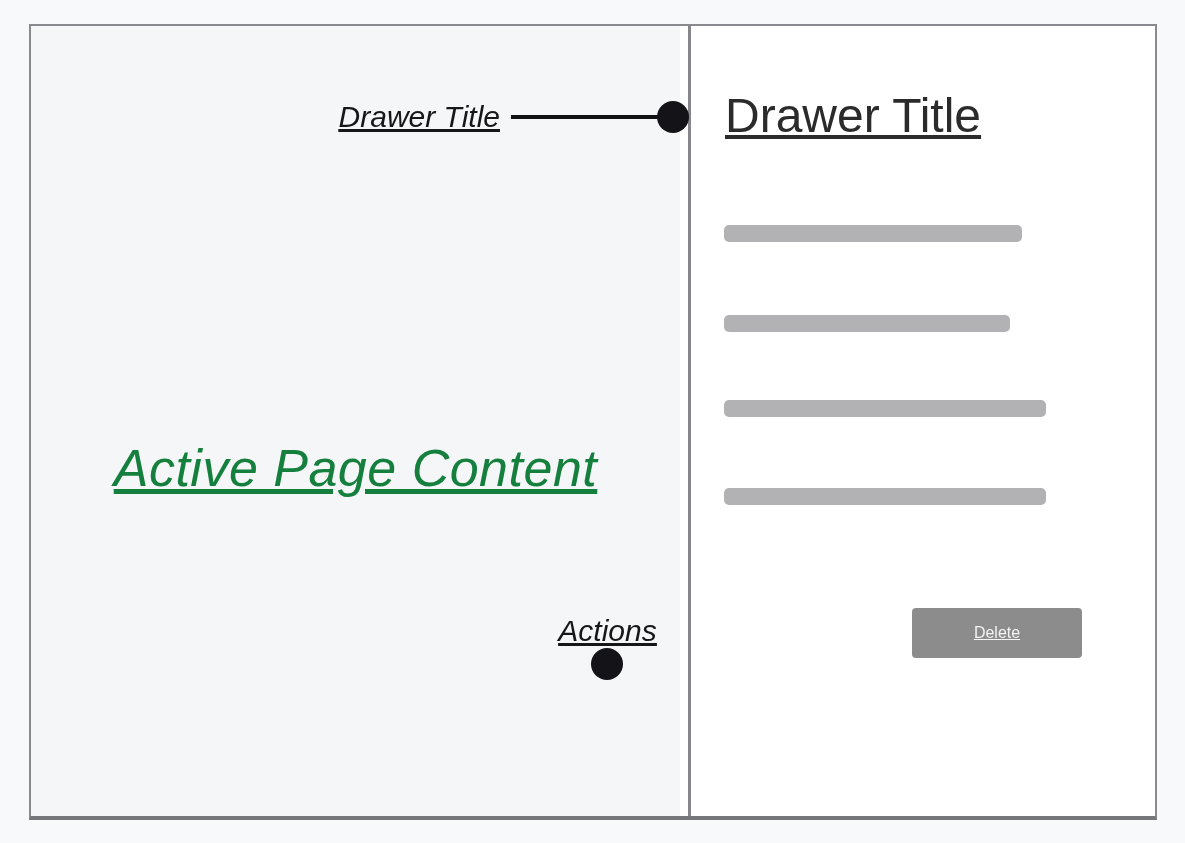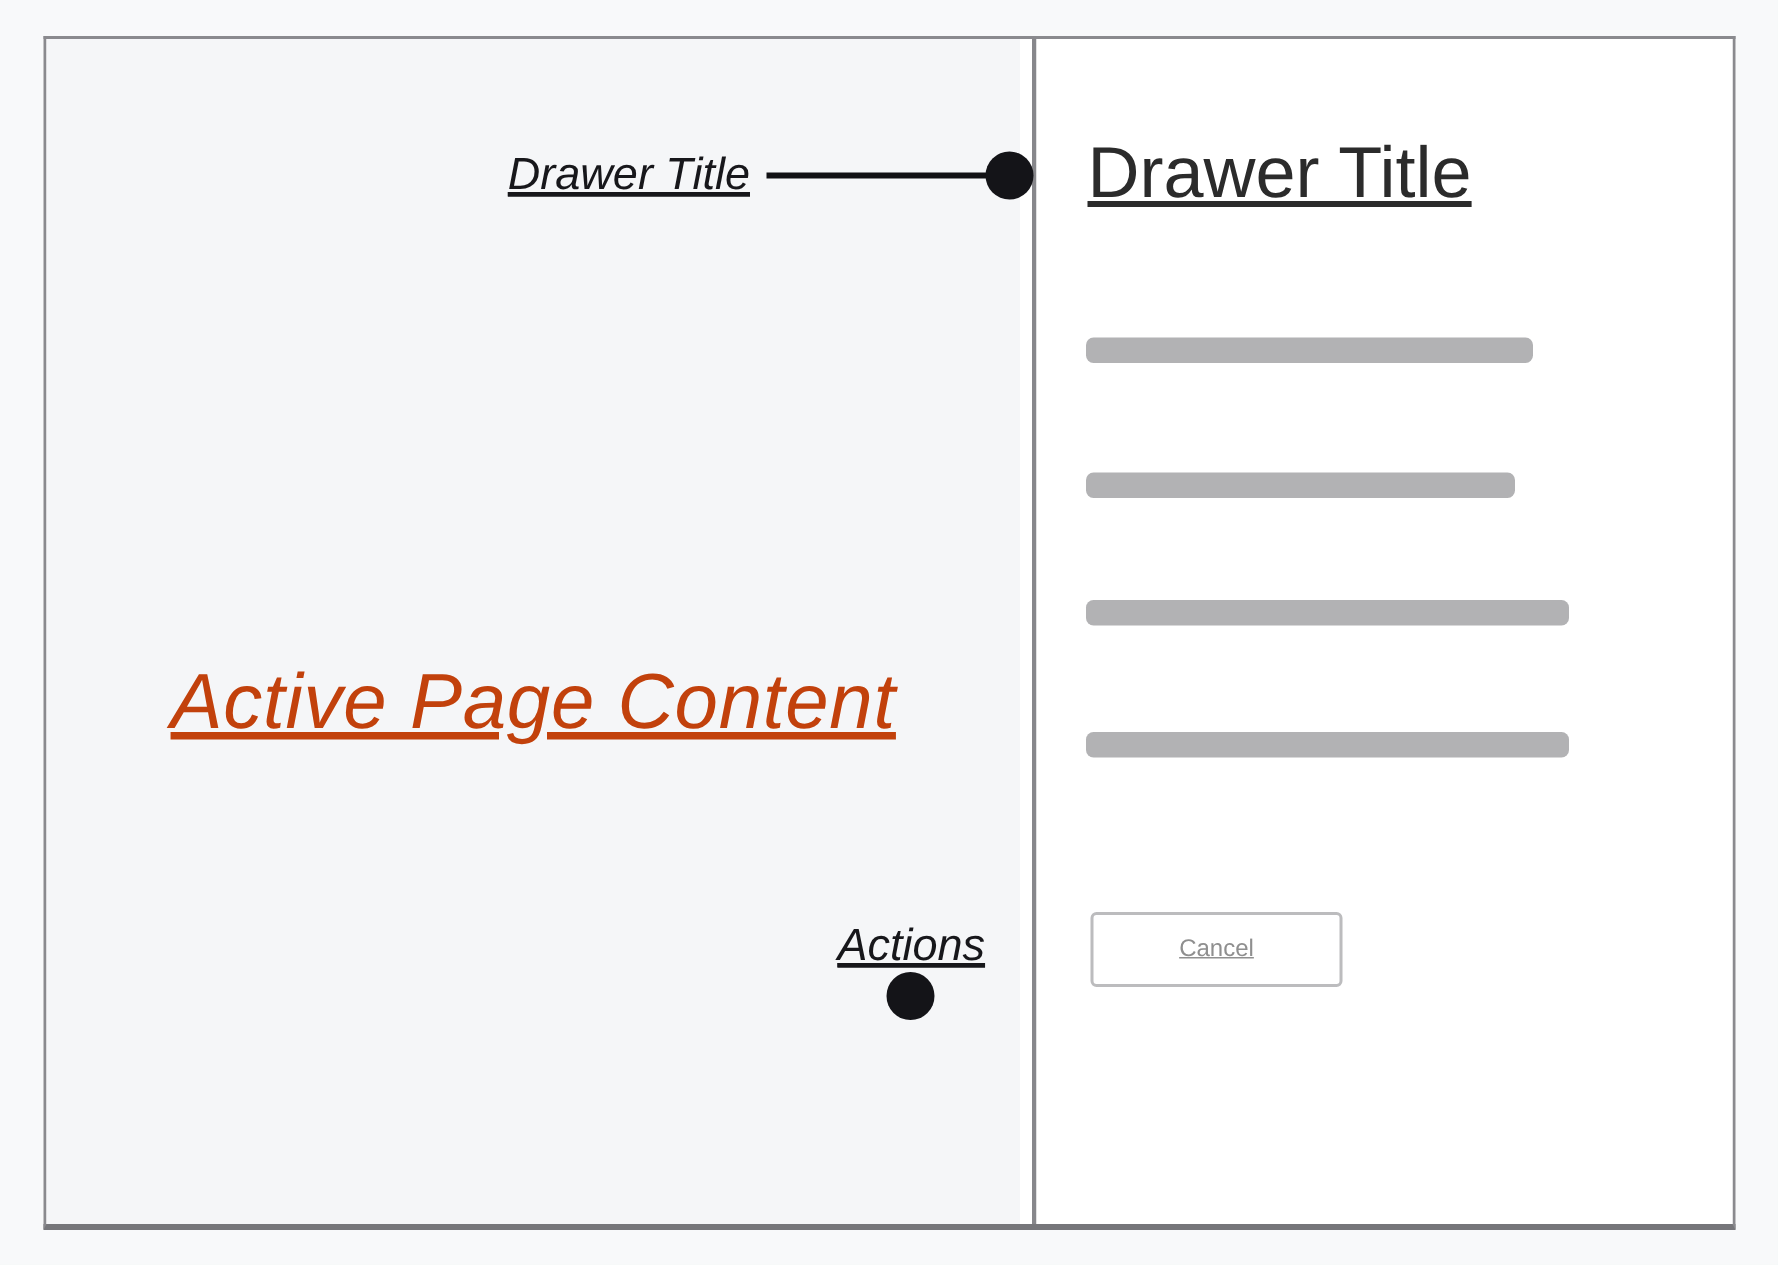--- a/index.html
+++ b/index.html
@@ -65,21 +65,21 @@
   .annotation.a1 { top: 73px; }
   .annotation.a1 .ann-line { width: 147px; margin-left: 11px; }
   .annotation.a2 { top: 294px; }
   .annotation.a2 .ann-line { width: 150px; margin-left: 28px; }
   .annotation.a3 { top: 588px; flex-direction: column; }
   .annotation.a3 .ann-line { width: 141px; margin-left: 22px; }
 
   .active-page-label {
     position: absolute; left: 0; top: 412px; width: 649px;
     text-align: center;
-    font-style: italic; font-size: 52px; color: #c2410c;
+    font-style: italic; font-size: 52px; color: #15803d;
     letter-spacing: 0.5px;
     white-space: nowrap;
   }
 
   
   .drawer-title {
     position: absolute; left: 34px; top: 66px;
     font-size: 48px; line-height: 1; font-weight: 400;
     color: var(--title-ink);
     white-space: nowrap;
@@ -137,19 +137,19 @@
         <div class="drawer-title">Drawer Title</div>
 
         <div class="bars">
             <div class="bar" style="width: 298px; top: 199px;"></div>
             <div class="bar" style="width: 286px; top: 289px;"></div>
             <div class="bar" style="width: 322px; top: 374px;"></div>
             <div class="bar" style="width: 322px; top: 462px;"></div>
           </div>
 
         <div class="actions">
-          <button class="btn btn-cancel">Cancel</button>
+          <button class="btn btn-delete">Delete</button>
         </div>
       </div>
 
     </div>
   </div>
 </div>
 
 </body></html>

